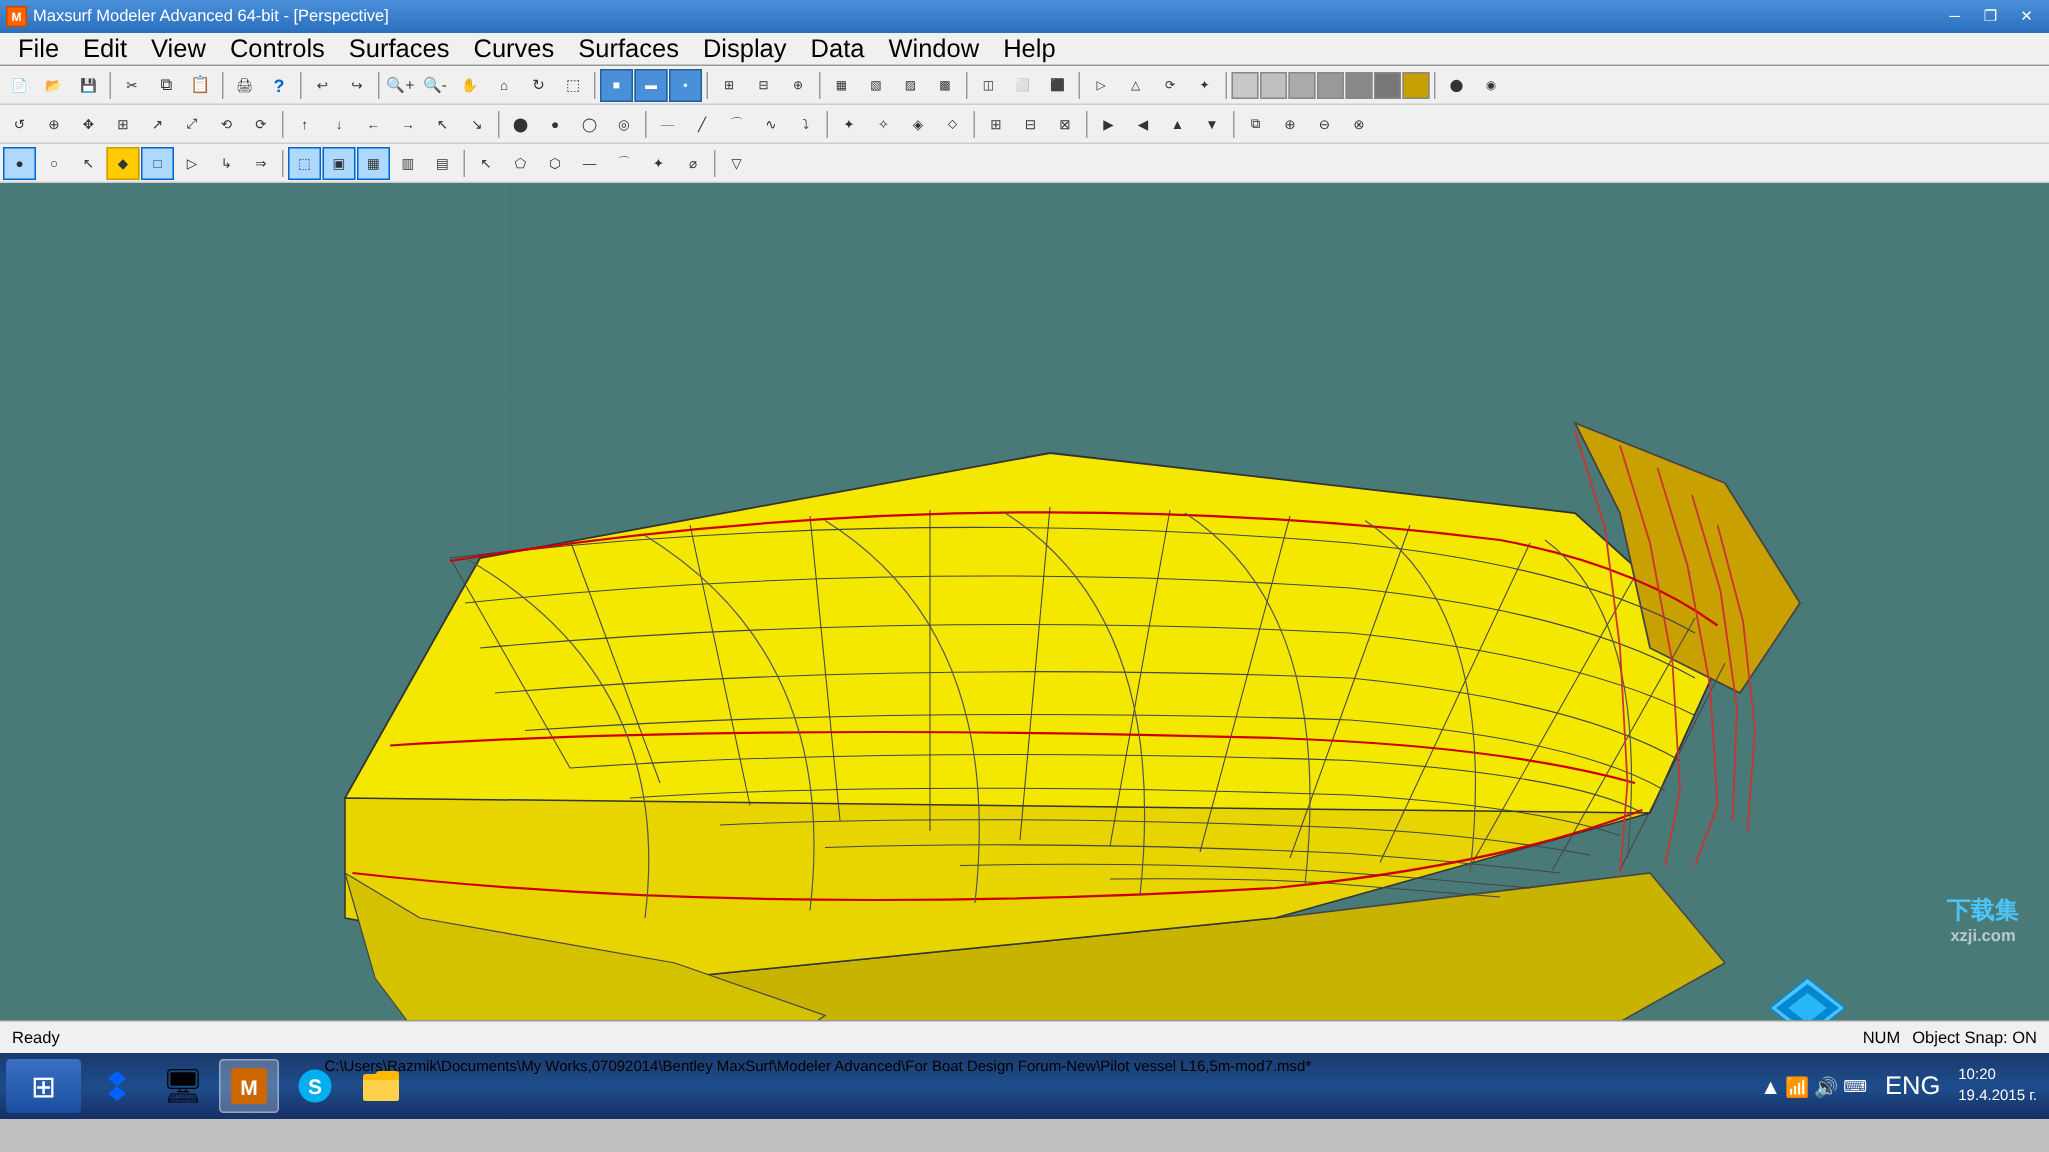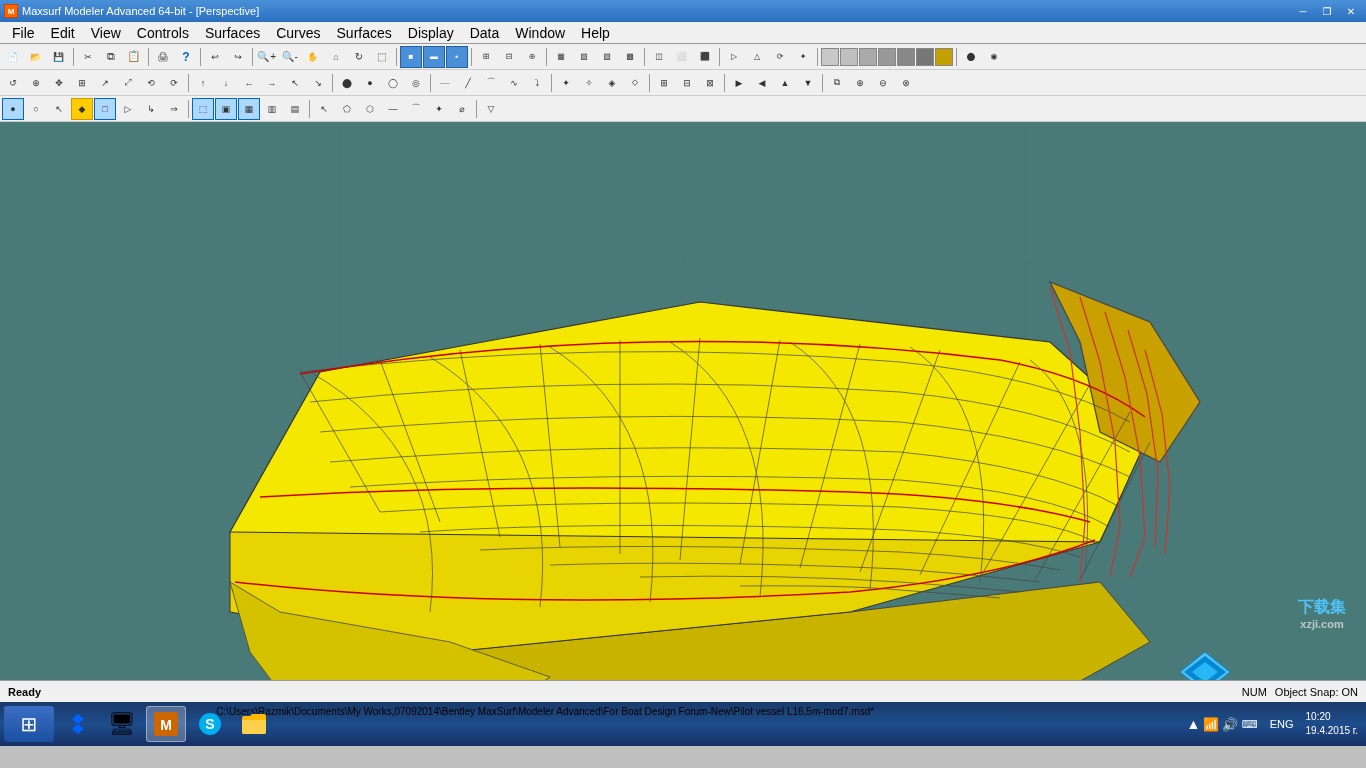--- a/index.html
+++ b/index.html
@@ -26,21 +26,21 @@
       height: 22px;
       background: #f0f0f0;
       display: flex;
       align-items: center;
       padding: 0 4px;
       border-bottom: 1px solid #999;
     }
     .menu-item {
       padding: 2px 8px;
       cursor: pointer;
-      font-size: 14px;
+      font-size: 17px;
       color: #000;
       height: 20px;
       display: flex;
       align-items: center;
     }
 
     
     .toolbar {
       height: 26px;
       background: #f0f0f0;
@@ -109,21 +109,21 @@
     #statusbar {
       height: 22px;
       background: #f0f0f0;
       border-top: 1px solid #999;
       display: flex;
       align-items: center;
       padding: 0 8px;
       font-size: 11px;
       gap: 4px;
     }
-    #statusbar .status-text { flex: 1; font-weight: bold; }
+    #statusbar .status-text { flex: 1; }
     #statusbar .status-path { flex: 5; color: #000; margin-top: 40px; }
     #statusbar .status-right { display: flex; gap: 8px; align-items: center; }
 
     
     #taskbar {
       height: 44px;
       background: linear-gradient(to bottom, #1a3a6b 0%, #1e4d8c 50%, #163065 100%);
       display: flex;
       align-items: center;
       padding: 0 4px;
@@ -143,21 +143,21 @@
       align-items: center;
       justify-content: center;
       cursor: pointer;
       border-radius: 3px;
     }
     .taskbar-icon { width: 28px; height: 28px; display: flex; align-items: center; justify-content: center; font-size: 20px; }
     #taskbar .tray { margin-left: auto; display: flex; align-items: center; gap: 4px; height: 100%; }
     #taskbar .tray-icons { display: flex; align-items: center; gap: 3px; padding: 0 4px; }
     #taskbar .tray-icon { font-size: 14px; color: white; cursor: pointer; }
     #taskbar .clock { color: white; font-size: 10px; padding: 0 4px; line-height: 1.4; }
-    #taskbar .lang { color: white; font-size: 11px; padding: 0 4px; cursor: pointer; }
+    #taskbar .lang { color: white; font-size: 17px; padding: 0 4px; cursor: pointer; }
   </style>
 </head>
 <body>
 
 <div id="titlebar">
   <div class="title-left">
     <div class="app-icon">M</div>
     <span class="title-text">Maxsurf Modeler Advanced 64-bit - [Perspective]</span>
   </div>
   <div class="window-controls">

